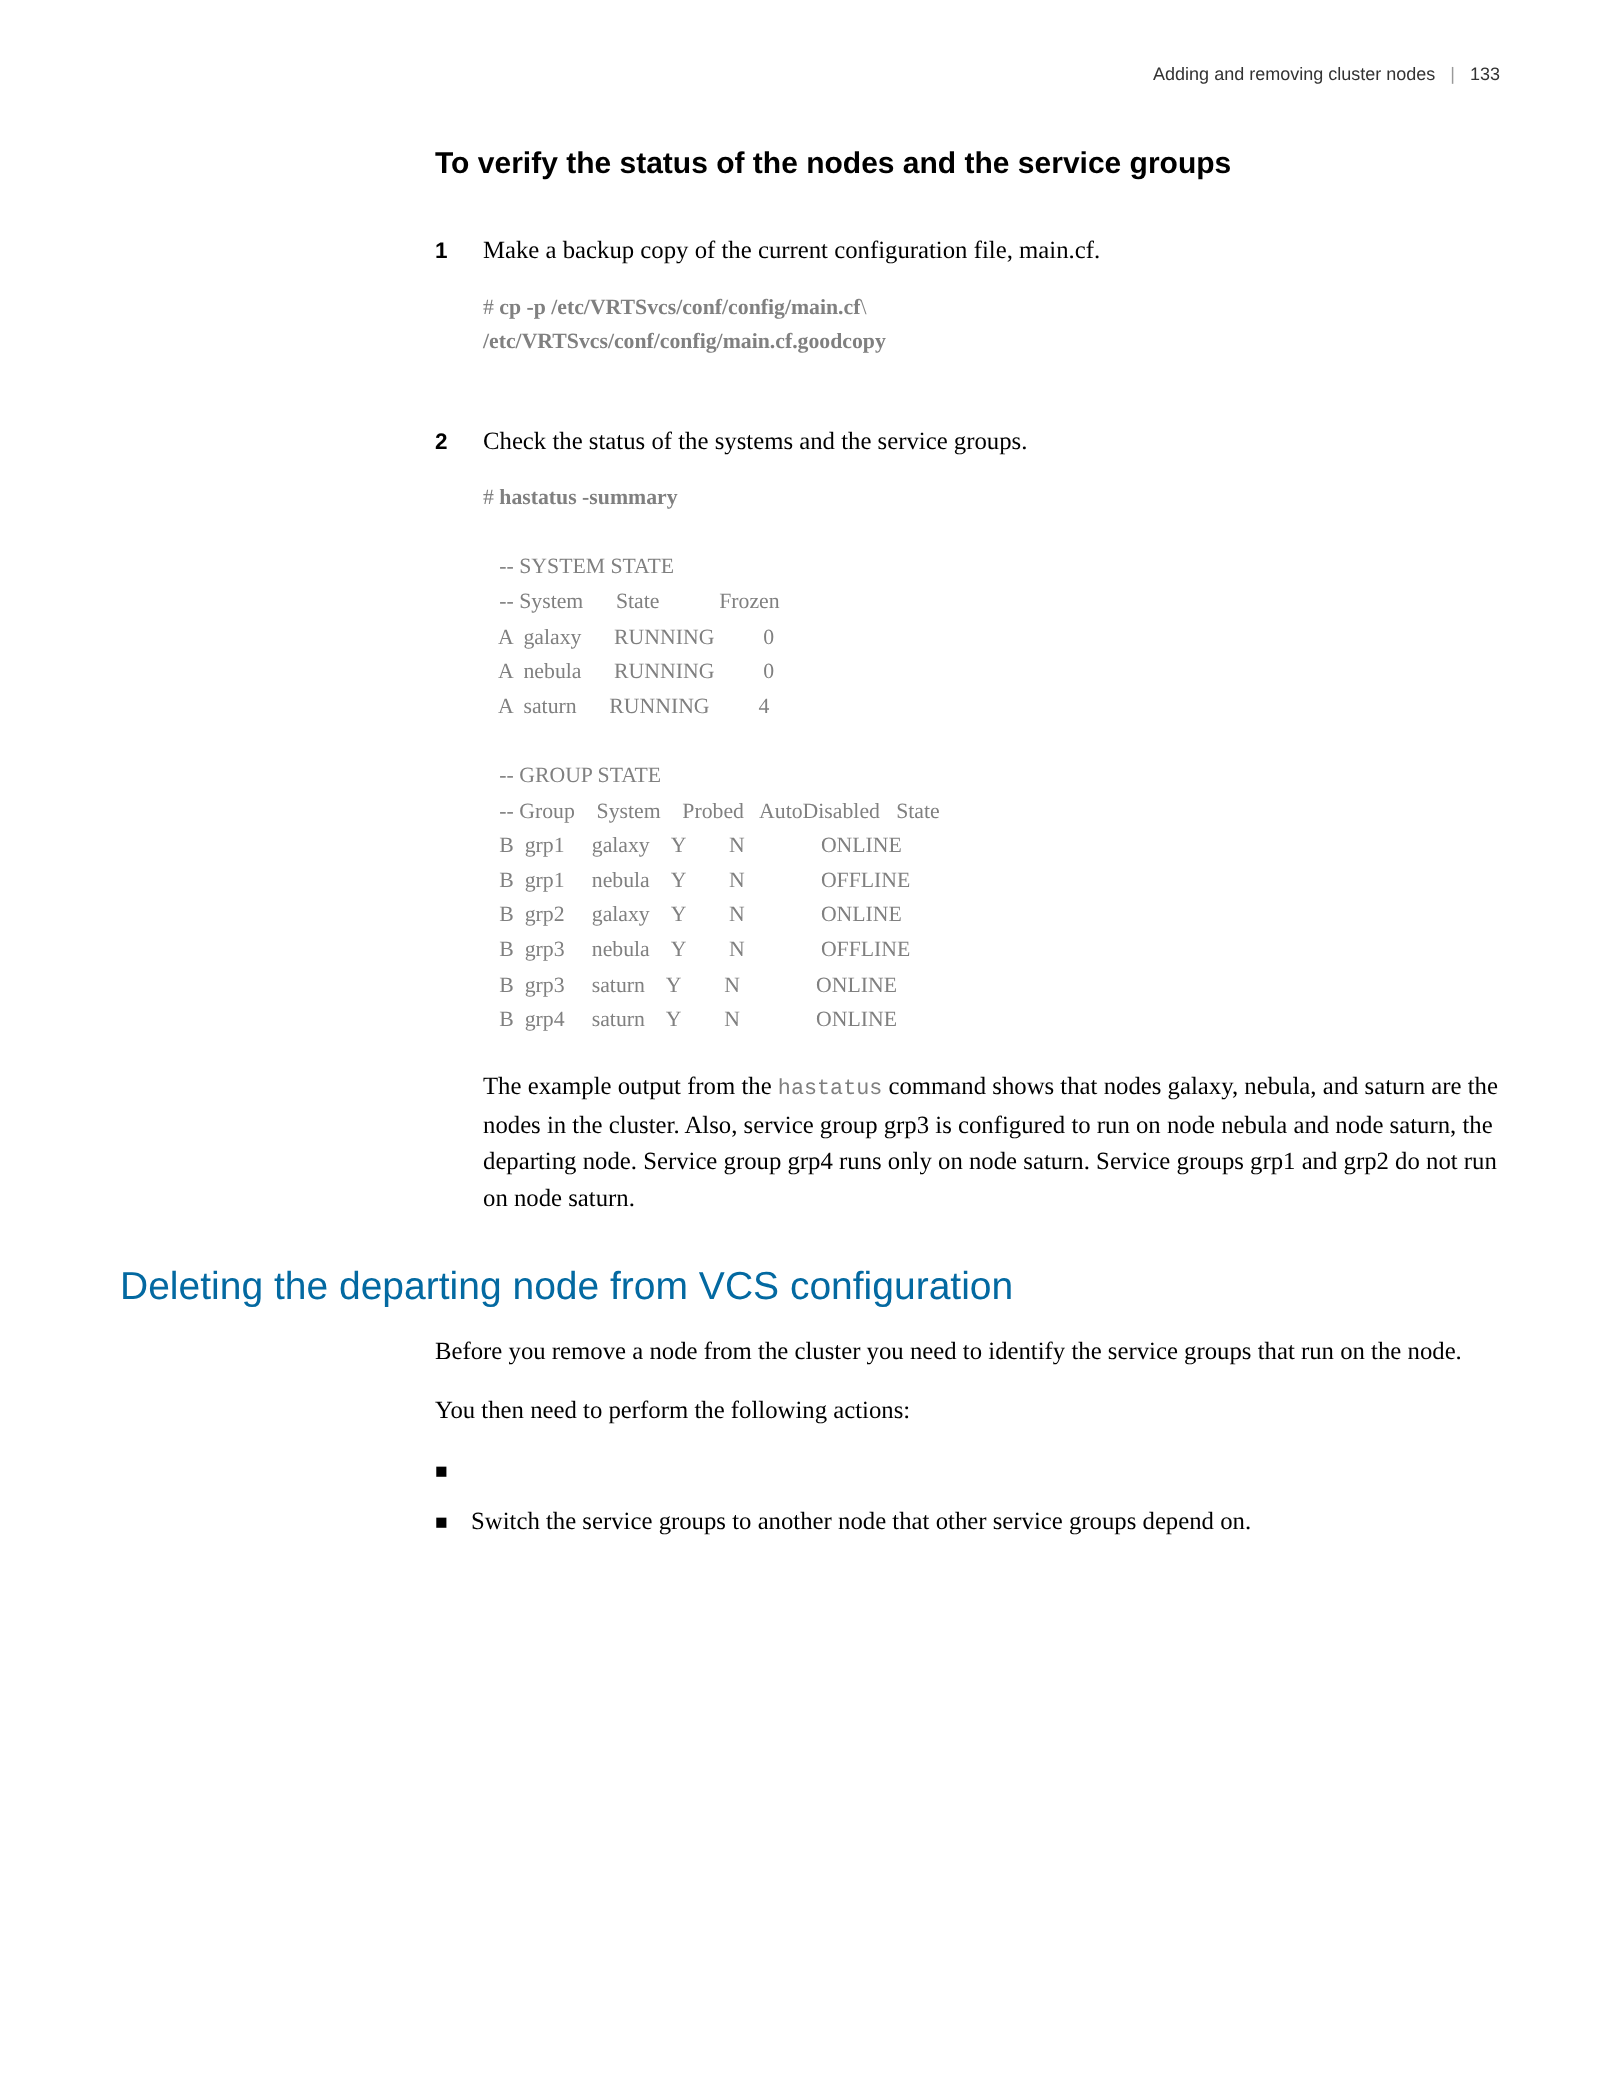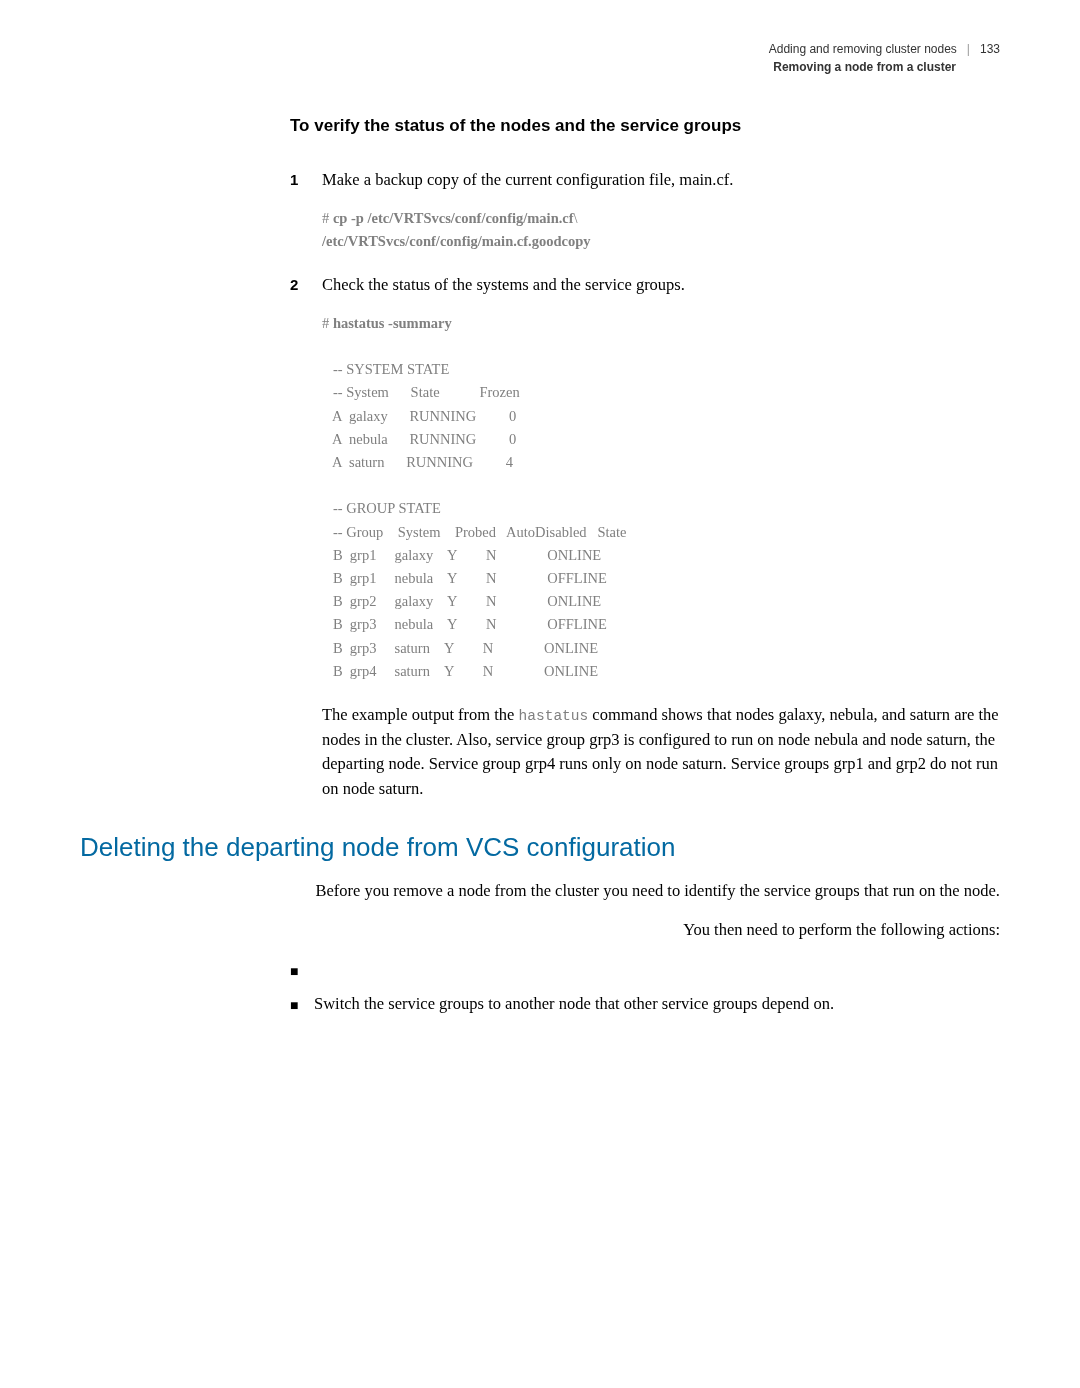--- a/index.html
+++ b/index.html
@@ -40,39 +40,40 @@
   .header-right .section-title {
     font-weight: bold;
     padding-right: 44px;
   }
   .content {
     margin-left: 210px;
   }
   .procedure-title {
     font-family: Verdana, Arial, sans-serif;
     font-weight: bold;
-    font-size: 17px;
-    margin-bottom: 32px;
+    font-size: 20px;
+    margin-bottom: 12px;
   }
   .step {
     display: flex;
     align-items: baseline;
     margin-bottom: 14px;
   }
   .step-number {
     font-family: Verdana, Arial, sans-serif;
     font-weight: bold;
     font-size: 15px;
     width: 32px;
     flex-shrink: 0;
   }
   .step-text {
     font-family: Georgia, 'Times New Roman', serif;
     font-size: 16.5px;
     line-height: 1.5;
+    margin-top: 22px;
   }
   .code-block {
     font-family: Liberation Serif, serif;
     font-size: 14.5px;
     margin-left: 32px;
     margin-top: 14px;
     margin-bottom: 20px;
     color: #808080;
     line-height: 1.6;
     white-space: pre;
@@ -98,22 +99,22 @@
     font-weight: normal;
     color: #0369a1;
     margin-top: 30px;
     margin-bottom: 16px;
     margin-left: 0;
   }
   .body-text {
     font-family: Georgia, 'Times New Roman', serif;
     font-size: 16.5px;
     line-height: 1.5;
+    margin-left: 210px;
     margin-bottom: 14px;
-    text-align: right;
   }
   .bullet-list {
     margin-left: 210px;
     list-style: none;
     padding: 0;
   }
   .bullet-list li {
     font-family: Georgia, 'Times New Roman', serif;
     font-size: 16.5px;
     line-height: 1.5;
@@ -132,21 +133,20 @@
 <body>
 
 <div class="page">
 
   <div class="header-right">
     <div class="chapter-line">
       <span class="chapter-text">Adding and removing cluster nodes</span>
       <span class="divider">|</span>
       <span class="page-number">133</span>
     </div>
-    <div class="section-title">Removing a node from a cluster</div>
   </div>
 
   <div class="content">
 
     <div class="procedure-title">To verify the status of the nodes and the service groups</div>
 
     <div class="step">
       <div class="step-number">1</div>
       <div class="step-text">Make a backup copy of the current configuration file, main.cf.</div>
     </div>

